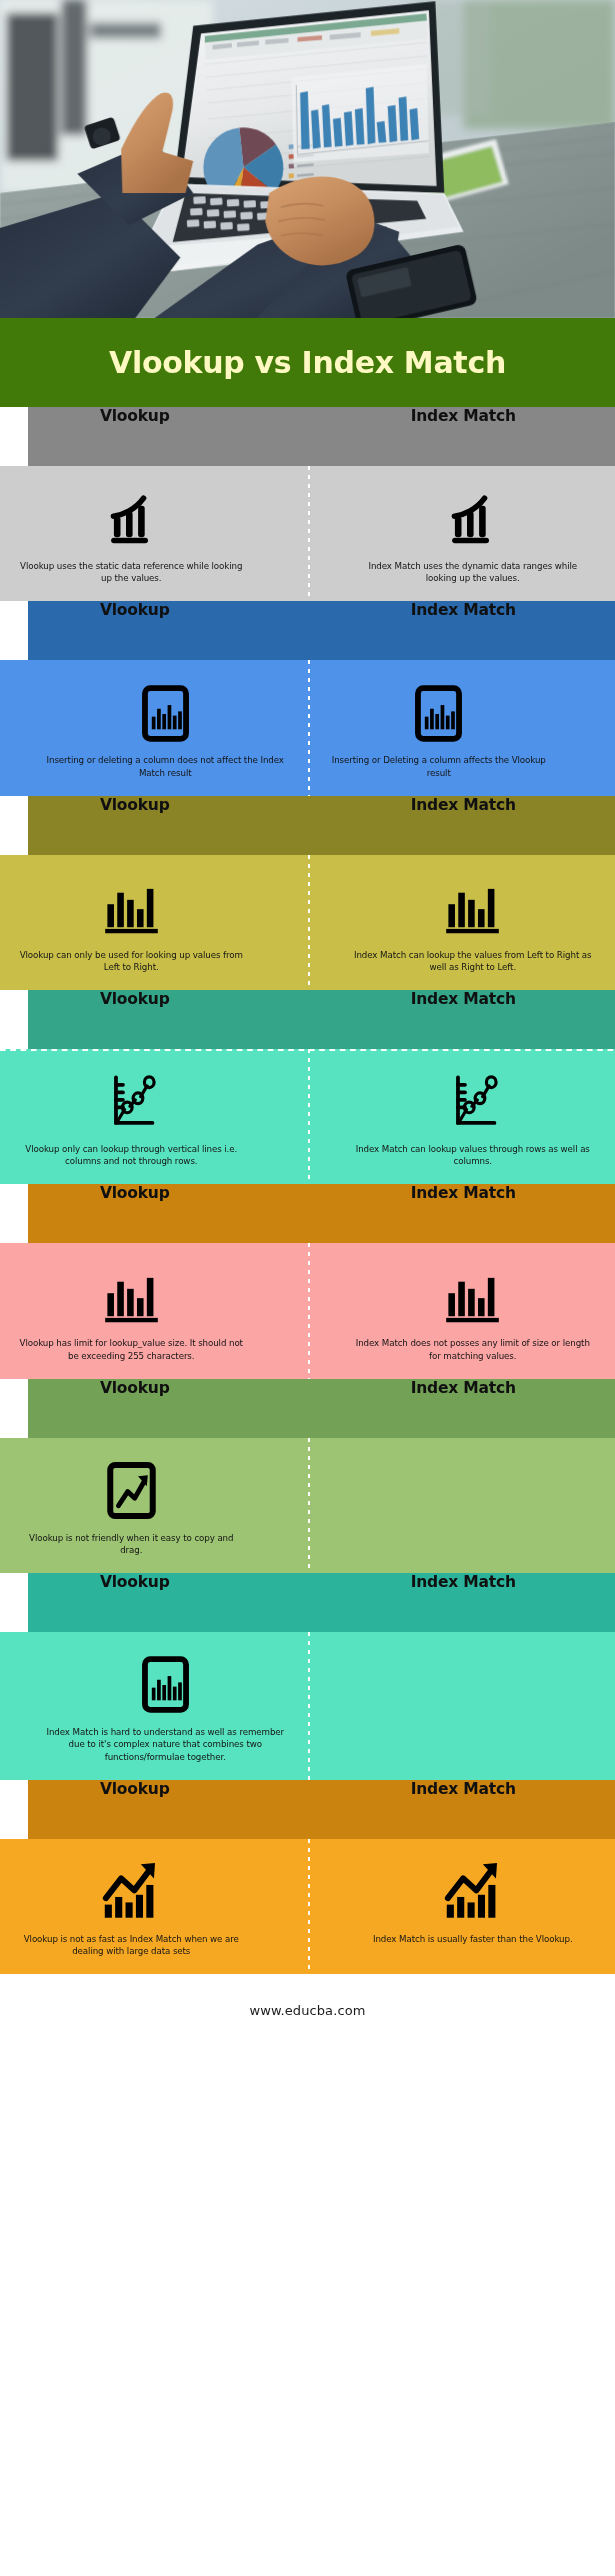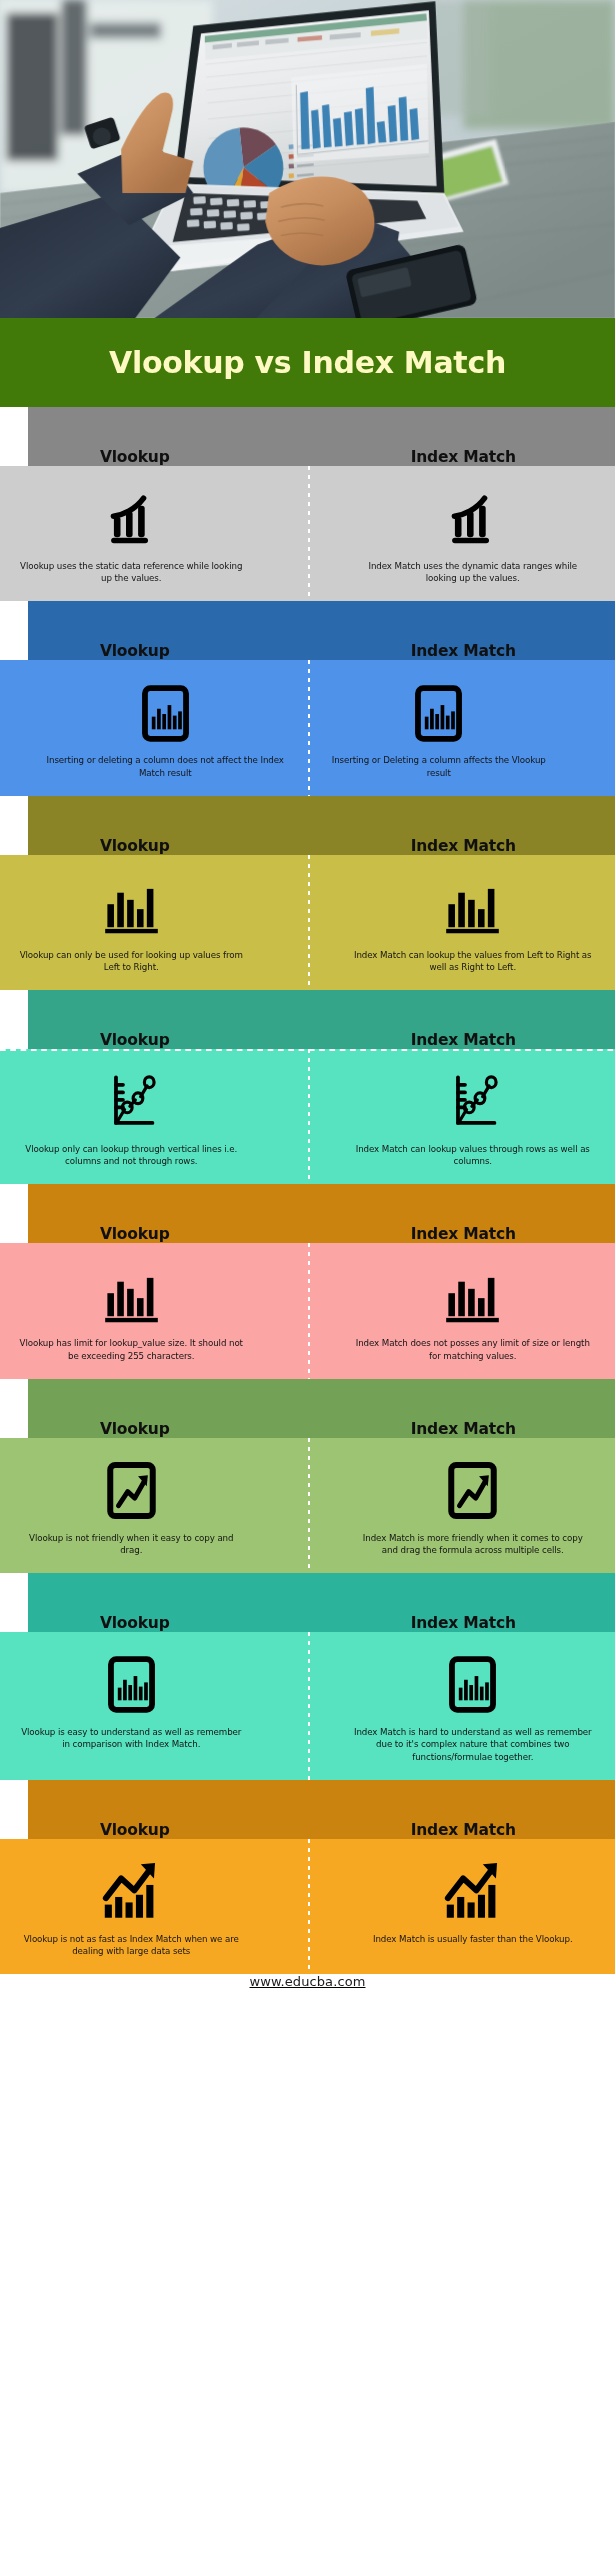--- a/index.html
+++ b/index.html
@@ -36,21 +36,21 @@
     letter-spacing:-0.3px;
     text-align:center;
     font-family:"DejaVu Sans", sans-serif;
   }
 
   
   .row { position:relative; width:615px; }
   .row-head {
     height:59px;
     display:flex;
-    align-items:flex-end;
+    align-items:flex-start;
     margin-left:28px;
   }
   .row-head .head-cell {
     width:50%;
     text-align:center;
     font-size:15.5px;
     font-weight:bold;
     color:#101010;
     font-family:"DejaVu Sans", sans-serif;
     letter-spacing:-0.2px;
@@ -110,23 +110,22 @@
     background-image:linear-gradient(to right,#ffffff 0 5.2px,transparent 5.2px 10.3px);
     background-size:10.3px 1.9px;
     background-repeat:repeat-x;
   }
 
   
   .footer {
     height:44px;
     background:#ffffff;
     display:flex;
-    align-items:flex-start;
+    align-items:flex-end;
     justify-content:center;
-    text-decoration:underline;
   }
   .footer span {
     font-size:13px;
     color:#1b1b1b;
     font-family:"DejaVu Sans", sans-serif;
     letter-spacing:0.1px;
   }
 </style>
 </head>
 <body>
@@ -554,70 +553,44 @@
       <div class="body-cell left">
         <div class="icon-wrap">
     <svg width="55" height="61" viewBox="0 0 100 112">
       <rect x="11" y="9" width="78" height="94" rx="9" stroke="#000" stroke-width="11" fill="none"></rect>
       <path d="M26 84 L43 58 L56 70 L74 38" stroke="#000" stroke-width="9" fill="none" stroke-linejoin="round" stroke-linecap="round"></path>
       <path d="M62 30 L80 28 L78 48 Z" fill="#000"></path>
     </svg>
             </div>
         <div class="cell-text">Vlookup is not friendly when it easy to copy and drag.</div>
       </div>
+    </div>
+      </div>
+      <div class="row">
+    <div class="row-head" style="background:#2bb49b">
+      <div class="head-cell left">Vlookup</div>
+      <div class="head-cell right">Index Match</div>
+    </div>
+    <div class="row-body" style="background:#57e3c0">
+
+      <div class="divider"></div>
       <div class="body-cell right">
-        <div class="icon-wrap">
-    <svg width="55" height="61" viewBox="0 0 100 112">
-      <rect x="11" y="9" width="78" height="94" rx="9" stroke="#000" stroke-width="11" fill="none"></rect>
-      <path d="M26 84 L43 58 L56 70 L74 38" stroke="#000" stroke-width="9" fill="none" stroke-linejoin="round" stroke-linecap="round"></path>
-      <path d="M62 30 L80 28 L78 48 Z" fill="#000"></path>
-    </svg>
-            </div>
-        <div class="cell-text">Index Match is more friendly when it comes to copy and drag the formula across multiple cells.</div>
-      </div>
-    </div>
-      </div>
-      <div class="row">
-    <div class="row-head" style="background:#2bb49b">
-      <div class="head-cell left">Vlookup</div>
-      <div class="head-cell right">Index Match</div>
-    </div>
-    <div class="row-body" style="background:#57e3c0">
-
-      <div class="divider"></div>
-      <div class="body-cell left">
         <div class="icon-wrap">
     <svg width="53" height="59" viewBox="0 0 100 112">
       <rect x="11" y="8" width="78" height="96" rx="10" stroke="#000" stroke-width="11" fill="none"></rect>
       <g fill="#000">
         <rect x="24" y="62" width="7" height="24"></rect>
         <rect x="34" y="47" width="7" height="39"></rect>
         <rect x="44" y="57" width="7" height="29"></rect>
         <rect x="54" y="40" width="7" height="46"></rect>
         <rect x="64" y="60" width="7" height="26"></rect>
         <rect x="74" y="52" width="7" height="34"></rect>
       </g>
     </svg>
             </div>
-        <div class="cell-text">Vlookup is easy to understand as well as remember in comparison with Index Match.</div>
-      </div>
-      <div class="body-cell right">
-        <div class="icon-wrap">
-    <svg width="53" height="59" viewBox="0 0 100 112">
-      <rect x="11" y="8" width="78" height="96" rx="10" stroke="#000" stroke-width="11" fill="none"></rect>
-      <g fill="#000">
-        <rect x="24" y="62" width="7" height="24"></rect>
-        <rect x="34" y="47" width="7" height="39"></rect>
-        <rect x="44" y="57" width="7" height="29"></rect>
-        <rect x="54" y="40" width="7" height="46"></rect>
-        <rect x="64" y="60" width="7" height="26"></rect>
-        <rect x="74" y="52" width="7" height="34"></rect>
-      </g>
-    </svg>
-            </div>
         <div class="cell-text">Index Match is hard to understand as well as remember due to it's complex nature that combines two functions/formulae together.</div>
       </div>
     </div>
       </div>
       <div class="row">
     <div class="row-head" style="background:#cb8310">
       <div class="head-cell left">Vlookup</div>
       <div class="head-cell right">Index Match</div>
     </div>
     <div class="row-body" style="background:#f7a823">

